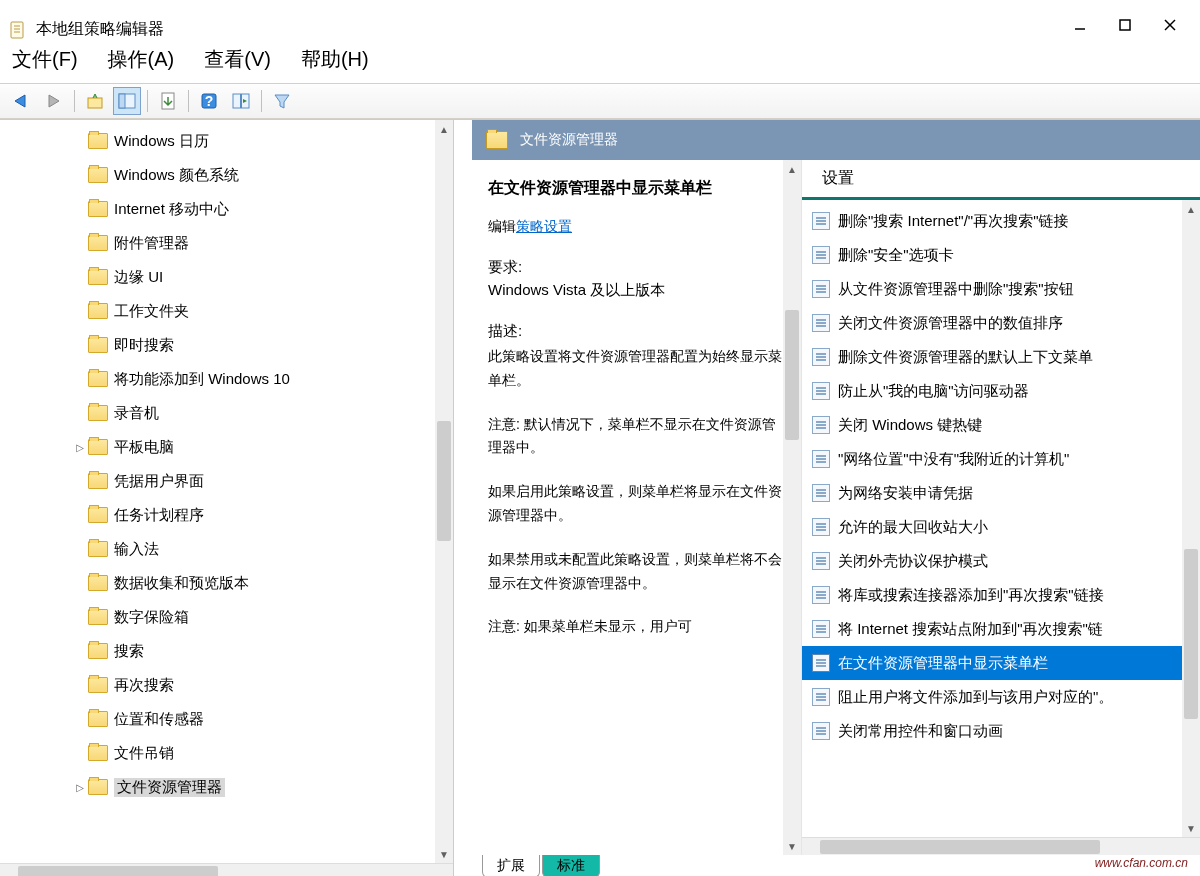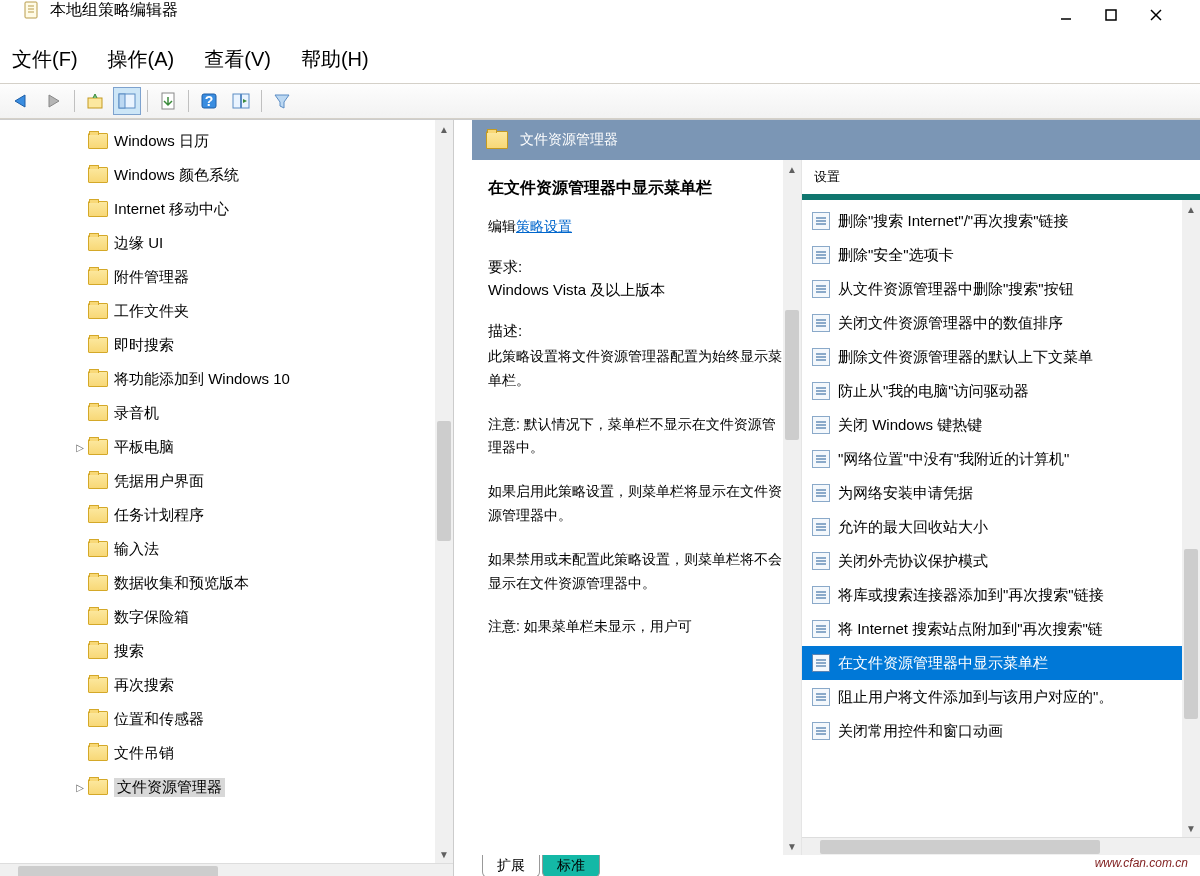--- a/index.html
+++ b/index.html
@@ -1,17 +1,17 @@
 <!DOCTYPE html>
 <html><head>
 <meta charset="utf-8">
 <style>
 * { margin: 0; padding: 0; box-sizing: border-box; font-family: "Microsoft YaHei", "Segoe UI", sans-serif; font-size: 14px; }
 body { background: #fff; overflow: hidden; width: 1200px; height: 876px; }
-.titlebar { display: flex; align-items: flex-start; height: 40px; padding: 0 22px; }
+.titlebar { display: flex; align-items: flex-end; height: 40px; padding: 0 8px; }
 .titlebar-icon { width: 20px; height: 20px; margin-right: 8px; }
 .titlebar-title { flex: 1; font-size: 16px; }
 .titlebar-controls { display: flex; }
 .titlebar-btn { width: 45px; height: 30px; display: flex; align-items: center; justify-content: center; }
 .menubar { display: flex; padding: 4px 8px 8px 8px; gap: 22px; }
 .menubar-item { font-size: 20px; padding: 2px 4px; }
 .toolbar { display: flex; align-items: center; padding: 4px 8px; border-top: 1px solid #d4d0c8; border-bottom: 1px solid #d4d0c8; background: linear-gradient(#fdfdfd,#f2f2f2); height: 36px; gap: 4px; }
 .toolbar-btn { width: 28px; height: 28px; display: flex; align-items: center; justify-content: center; border: 1px solid transparent; }
 .toolbar-btn.active { border: 1px solid #7da2ce; background: #cde6f7; }
 .toolbar-sep { width: 1px; height: 22px; background: #c0c0c0; margin: 0 2px; }
@@ -40,21 +40,21 @@
 .desc-title { font-weight: bold; font-size: 16px; margin-bottom: 18px; }
 .desc-edit { margin-bottom: 22px; font-size: 15px; }
 .desc-link { color: #0066cc; text-decoration: underline; }
 .desc-req-label { font-size: 15px; margin-bottom: 4px; }
 .desc-req { font-size: 15px; margin-bottom: 22px; }
 .desc-label { font-size: 15px; margin-bottom: 4px; }
 .desc-text { font-size: 15px; line-height: 1.7; }
 .desc-para { margin-bottom: 20px; }
 .desc-vscroll { position:absolute; right:0; top:0; bottom:0; width:18px; background:#f0f0f0; display:flex; flex-direction:column; }
 .list-col { flex:1; display:flex; flex-direction:column; position:relative; }
-.list-header { padding: 8px 12px; border-bottom: 6px solid #0f766e; font-size: 13px; background:#fff; }
+.list-header { padding: 8px 20px; border-bottom: 3px solid #0f766e; font-size: 16px; background:#fff; }
 .list-scroll { flex:1; overflow:hidden; position:relative; }
 .list-content { padding: 4px 0; }
 .list-item { display:flex; align-items:center; height:34px; padding: 0 10px; white-space:nowrap; }
 .list-item.selected { background:#0078d7; color:#fff; }
 .setting-icon { width:18px; height:18px; margin-right:8px; border:1px solid #8aa9c9; background:#f4f8fc; position:relative; flex-shrink:0; }
 .setting-icon::after { content:""; position:absolute; left:3px; right:3px; top:4px; height:2px; background:#8aa9c9; box-shadow: 0 3px 0 #8aa9c9, 0 6px 0 #8aa9c9; }
 .list-item.selected .setting-icon { border-color:#5a84b3; }
 .list-label { font-size: 15px; overflow:hidden; text-overflow:ellipsis; }
 .list-vscroll { position:absolute; right:0; top:0; bottom:0; width:18px; background:#f0f0f0; display:flex; flex-direction:column; }
 .list-hscroll { height:18px; background:#f0f0f0; position:relative; border-top:1px solid #ddd; }
@@ -171,26 +171,26 @@
             <span class="tree-label">Windows 颜色系统</span>
           </div>
           <div class="tree-item">
             <span class="tree-expand"></span>
             <span class="tree-folder"></span>
             <span class="tree-label">Internet 移动中心</span>
           </div>
           <div class="tree-item">
             <span class="tree-expand"></span>
             <span class="tree-folder"></span>
+            <span class="tree-label">附件管理器</span>
+          </div>
+          <div class="tree-item">
+            <span class="tree-expand"></span>
+            <span class="tree-folder"></span>
             <span class="tree-label">边缘 UI</span>
-          </div>
-          <div class="tree-item">
-            <span class="tree-expand"></span>
-            <span class="tree-folder"></span>
-            <span class="tree-label">附件管理器</span>
           </div>
           <div class="tree-item">
             <span class="tree-expand"></span>
             <span class="tree-folder"></span>
             <span class="tree-label">工作文件夹</span>
           </div>
           <div class="tree-item">
             <span class="tree-expand"></span>
             <span class="tree-folder"></span>
             <span class="tree-label">即时搜索</span>

